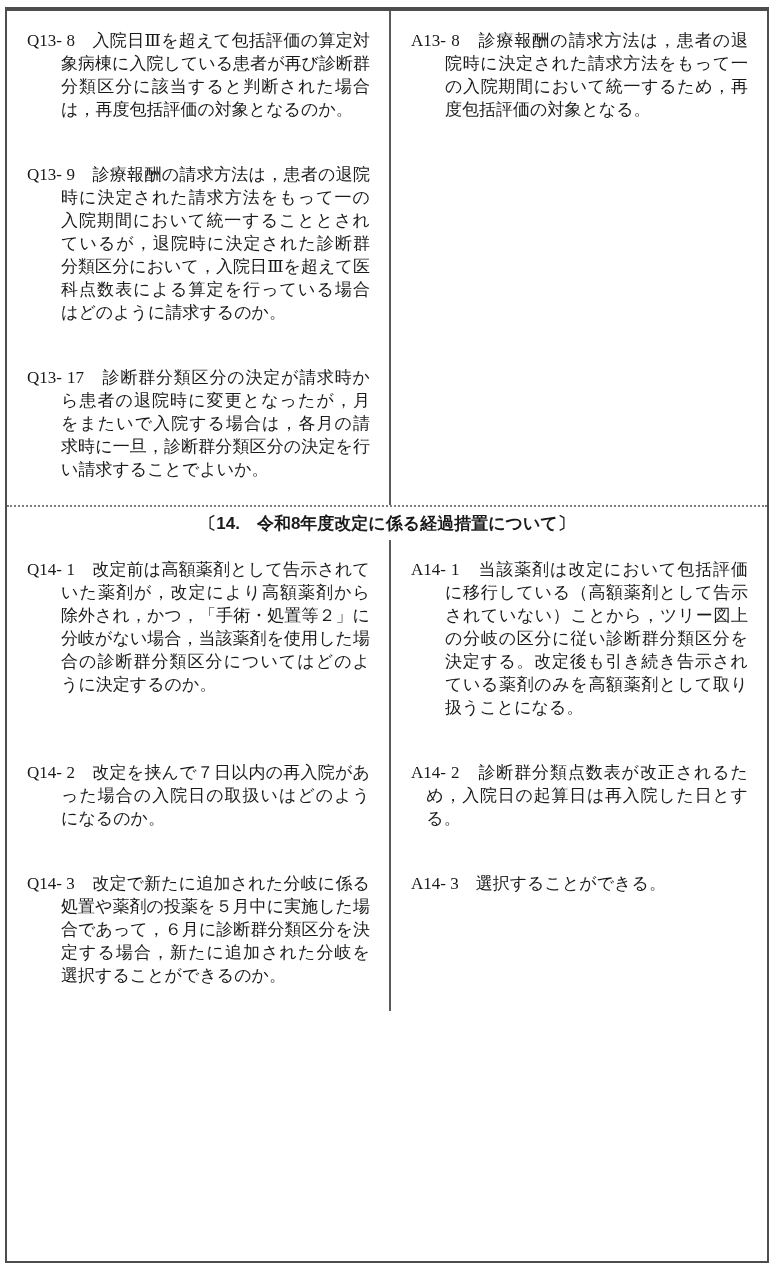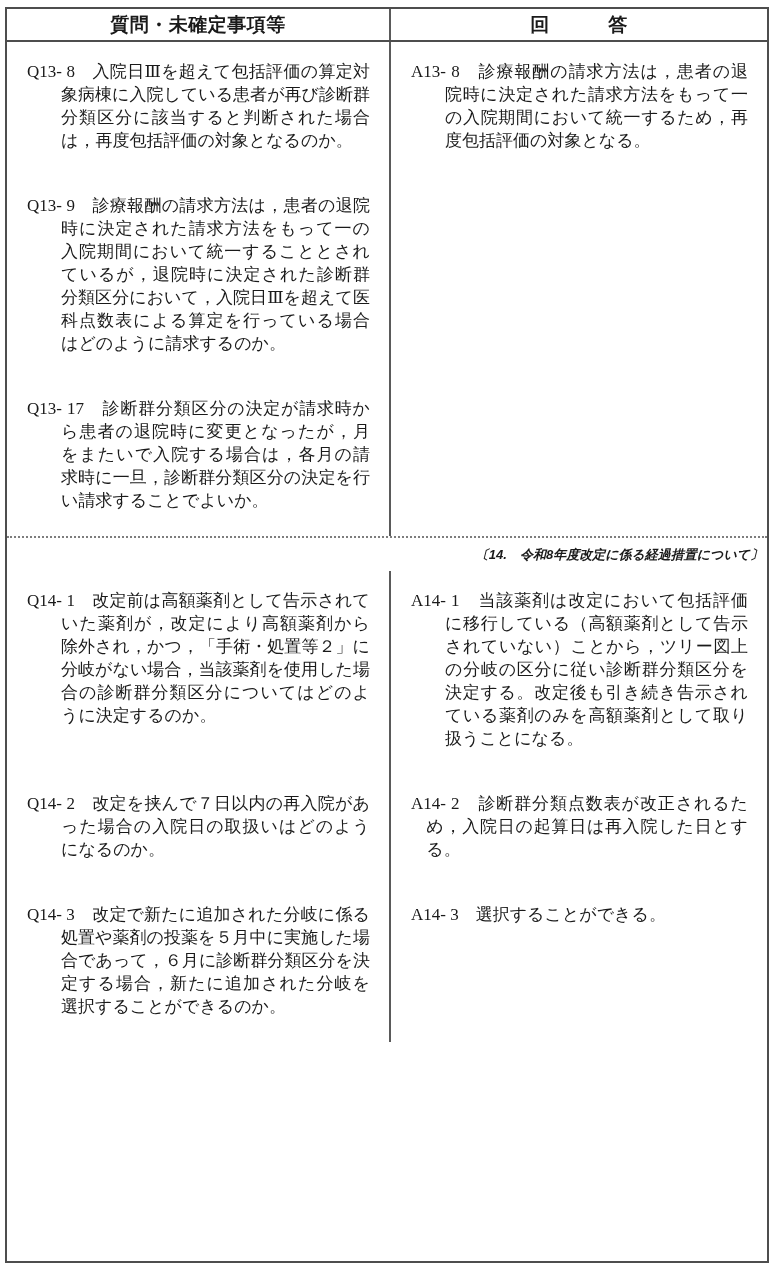--- a/index.html
+++ b/index.html
@@ -73,37 +73,34 @@
   .sub-para {
     padding-left: 2em;
     text-indent: 0.8em;
   }
   .example-para {
     padding-left: 2.3em;
     text-indent: -1.8em;
   }
   .section-row {
     border-top: 2px dotted #7d7d7d;
-    text-align: right;
+    text-align: center;
     font-family: "Liberation Sans", "DejaVu Sans", sans-serif;
     font-weight: bold;
-    font-size: 13px;
+    font-size: 17px;
     line-height: 22px;
     padding: 6px 4px 5px 4px;
-    font-style: italic;
   }
 </style>
 </head>
 <body>
 
 <div class="qa-table">
 
   <div class="row header-row">
-    <div class="q-cell header-cell">質問・未確定事項等</div>
-    <div class="a-cell header-cell">回　　　答</div>
   </div>
 
   <div class="row">
     <div class="q-cell body-cell">
       <p class="hang">Q13- 8　入院日Ⅲを超えて包括評価の算定対象病棟に入院している患者が再び診断群分類区分に該当すると判断された場合は，再度包括評価の対象となるのか。</p>
     </div>
     <div class="a-cell body-cell">
       <p class="hang">A13- 8　診療報酬の請求方法は，患者の退院時に決定された請求方法をもって一の入院期間において統一するため，再度包括評価の対象となる。</p>
     </div>
   </div>

